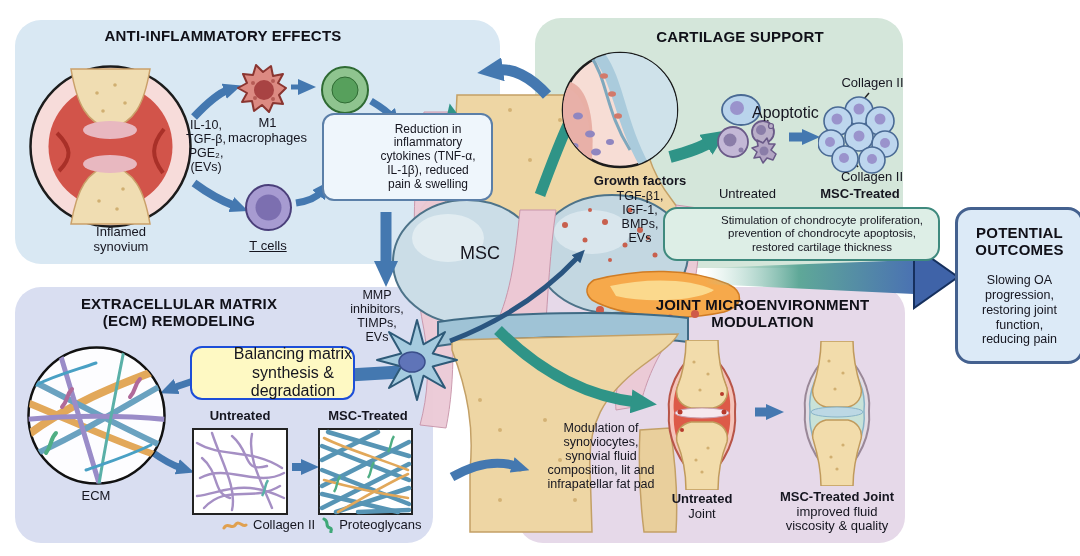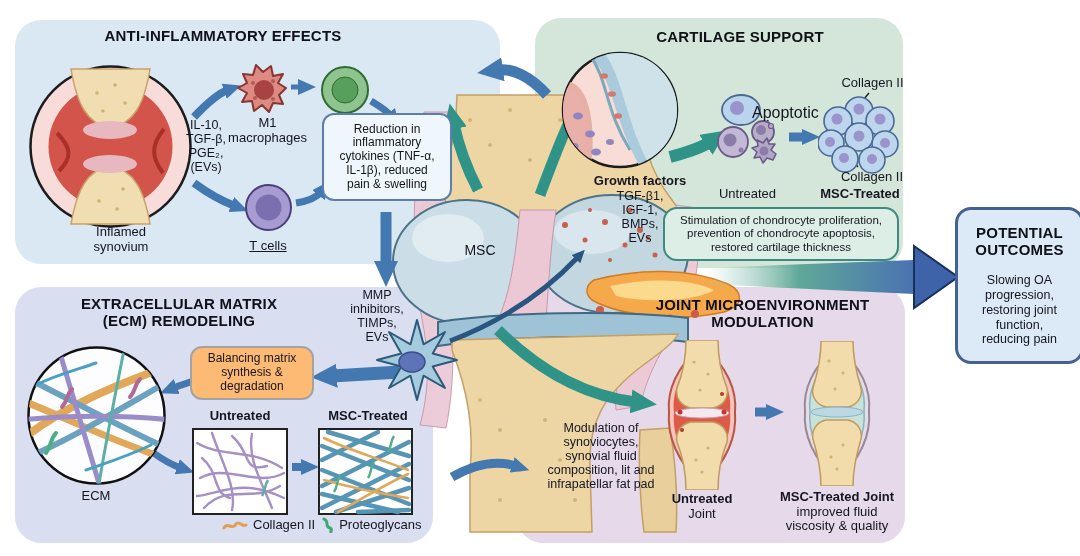--- a/index.html
+++ b/index.html
@@ -5,21 +5,21 @@
   html,body{margin:0;padding:0;background:#fff;}
   #canvas{position:relative;width:1080px;height:556px;background:#ffffff;overflow:hidden;
           font-family:"Liberation Sans",sans-serif;color:#15151f;}
   .panel{position:absolute;border-radius:26px;z-index:0;}
   .lbl{position:absolute;z-index:10;line-height:1.12;}
   .ctr{text-align:center;}
   .pre{white-space:pre-line;}
   .b{font-weight:700;}
   .title{font-weight:700;font-size:15px;letter-spacing:.2px;color:#101018;}
   .box{position:absolute;z-index:10;border-radius:12px;display:flex;align-items:center;justify-content:center;
-       text-align:center;line-height:1.15;}
+       text-align:center;line-height:1.15;padding-left:41px;}
   .cellsvg{position:absolute;z-index:10;}
   #overlay{position:absolute;left:0;top:0;z-index:5;pointer-events:none;}
 </style>
 </head>
 <body>
 
 <div id="canvas">
 
   <div class="panel" style="left:15px;top:20px;width:485px;height:244px;background:#d9e8f3;"></div>
   <div class="panel" style="left:535px;top:18px;width:368px;height:250px;background:#d4e6da;"></div>
@@ -302,21 +302,21 @@
       <path d="M100,-5 C90,45 80,95 72,145" stroke="#5ab0a8" stroke-width="3"></path>
       <path d="M10,40 C30,30 50,25 70,18" stroke="#49a0c4" stroke-width="3"></path>
       <path d="M60,125 C80,118 100,112 125,100" stroke="#49a0c4" stroke-width="3"></path>
       <path d="M20,108 C26,100 24,94 30,88" stroke="#4fae84" stroke-width="4"></path>
       <path d="M104,52 C110,46 108,40 114,34" stroke="#b06a9a" stroke-width="4"></path>
       <path d="M36,62 C42,56 40,50 46,44" stroke="#b06a9a" stroke-width="4"></path>
     </g>
   </svg>
   <div class="lbl ctr" style="left:61px;top:489px;width:70px;font-size:13px;">ECM</div>
 
-  <div class="box pre" style="left:190px;top:346px;width:120px;height:50px;background:#fdba74;border:2px solid #a3a3a3;font-size:12px;">Balancing matrix
+  <div class="box pre" style="left:190px;top:346px;width:120px;height:50px;background:#fef9c3;border:2px solid #1d4ed8;font-size:16px;">Balancing matrix
 synthesis &amp;
 degradation</div>
 
   <div class="lbl ctr b" style="left:195px;top:409px;width:90px;font-size:13px;">Untreated</div>
   <svg class="cellsvg" style="left:192px;top:428px;" width="96" height="87" viewBox="0 0 96 87">
     <rect x="1" y="1" width="94" height="85" fill="#fff" stroke="#222" stroke-width="2"></rect>
     <g fill="none" stroke="#a58fc4" stroke-width="2.4" stroke-linecap="round">
       <path d="M5,15 C30,30 60,20 90,40"></path>
         <path d="M8,50 C35,35 65,60 92,45"></path>
       <path d="M12,80 C35,55 60,75 88,58"></path>
@@ -415,21 +415,21 @@
         <circle cx="56" cy="104" r="1.6"></circle>
         <circle cx="50" cy="128" r="1.6"></circle>
       </g>
   </svg>
   <div class="lbl ctr" style="left:766px;top:490px;width:142px;font-size:13px;">
     <span class="b">MSC-Treated Joint</span><br>
     <span class="pre">improved fluid
 viscosity &amp; quality</span>
   </div>
 
-  <div class="lbl ctr" style="left:452px;top:243px;width:56px;font-size:14px;">MSC</div>
+  <div class="lbl ctr" style="left:452px;top:243px;width:56px;font-size:18px;">MSC</div>
   <div class="lbl ctr pre" style="left:338px;top:288px;width:78px;font-size:12.5px;">MMP
 inhibitors,
 TIMPs,
 EVs</div>
 
   <div class="box" style="left:955px;top:207px;width:119px;height:147px;background:#dceaf7;border:3px solid #44618f;border-radius:16px;flex-direction:column;padding:2px;">
     <div class="title ctr pre" style="font-size:15px;">POTENTIAL
 OUTCOMES</div>
     <div class="ctr pre" style="font-size:12.5px;margin-top:15px;line-height:1.18;">Slowing OA
 progression,

